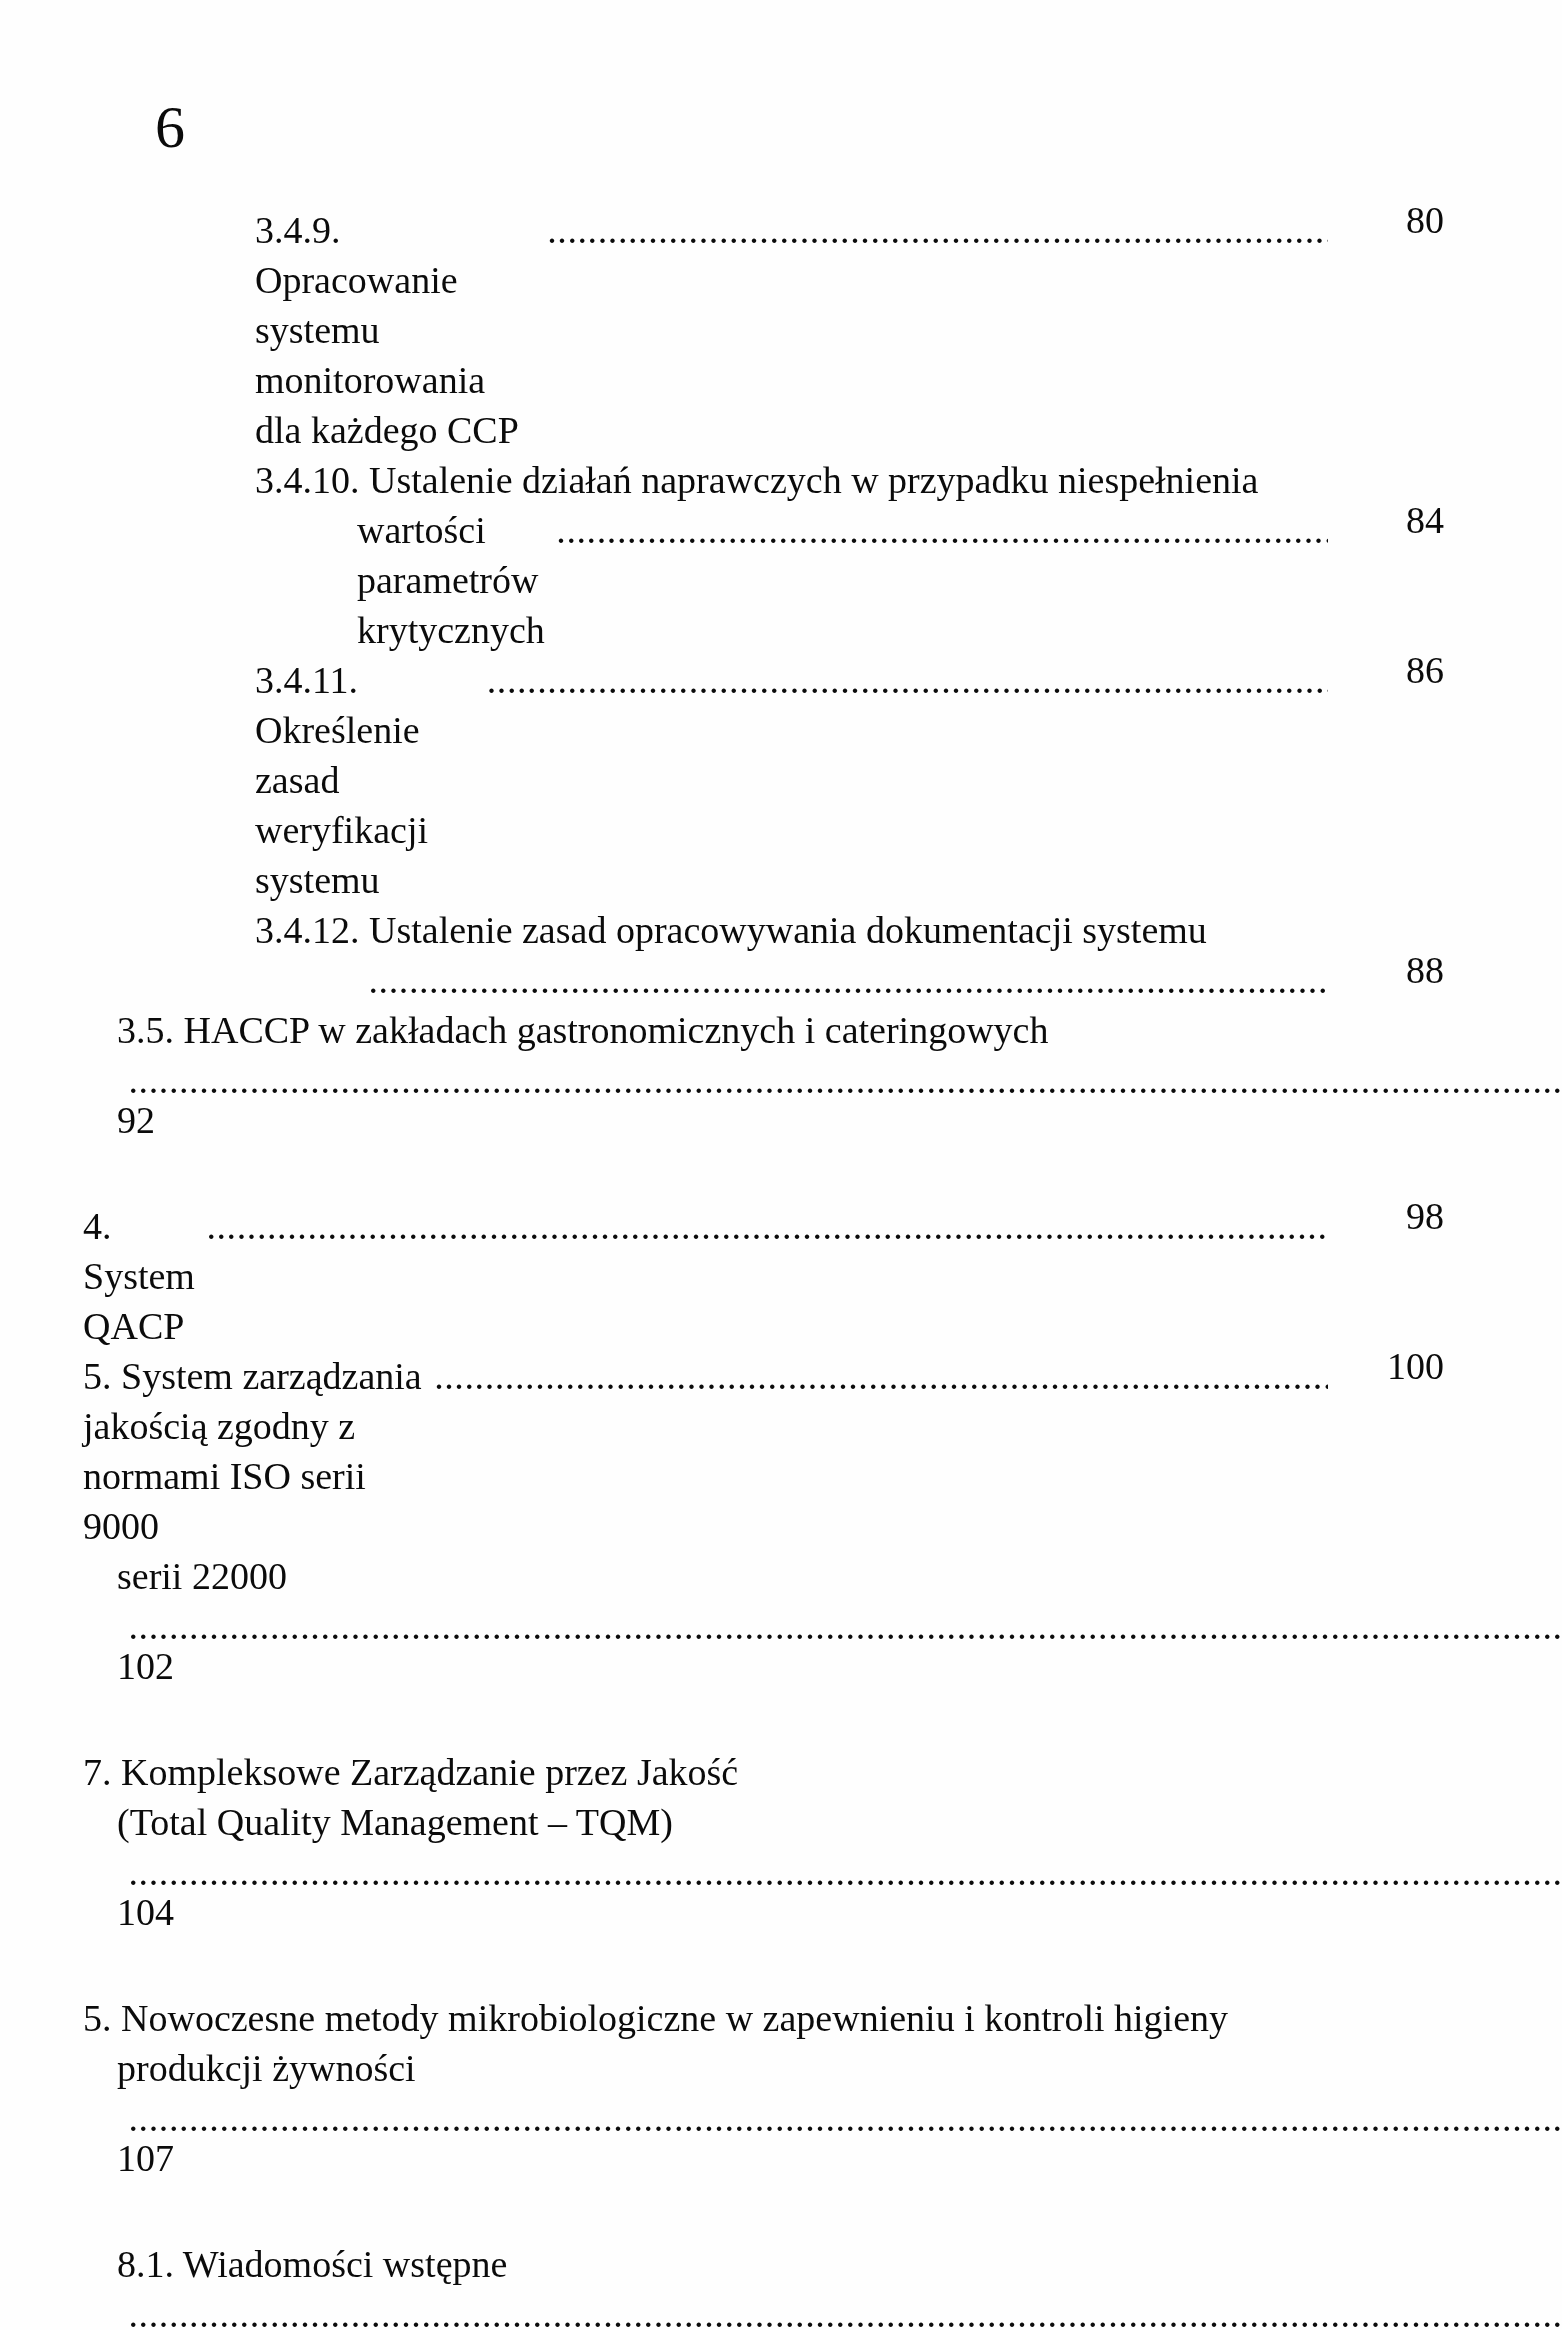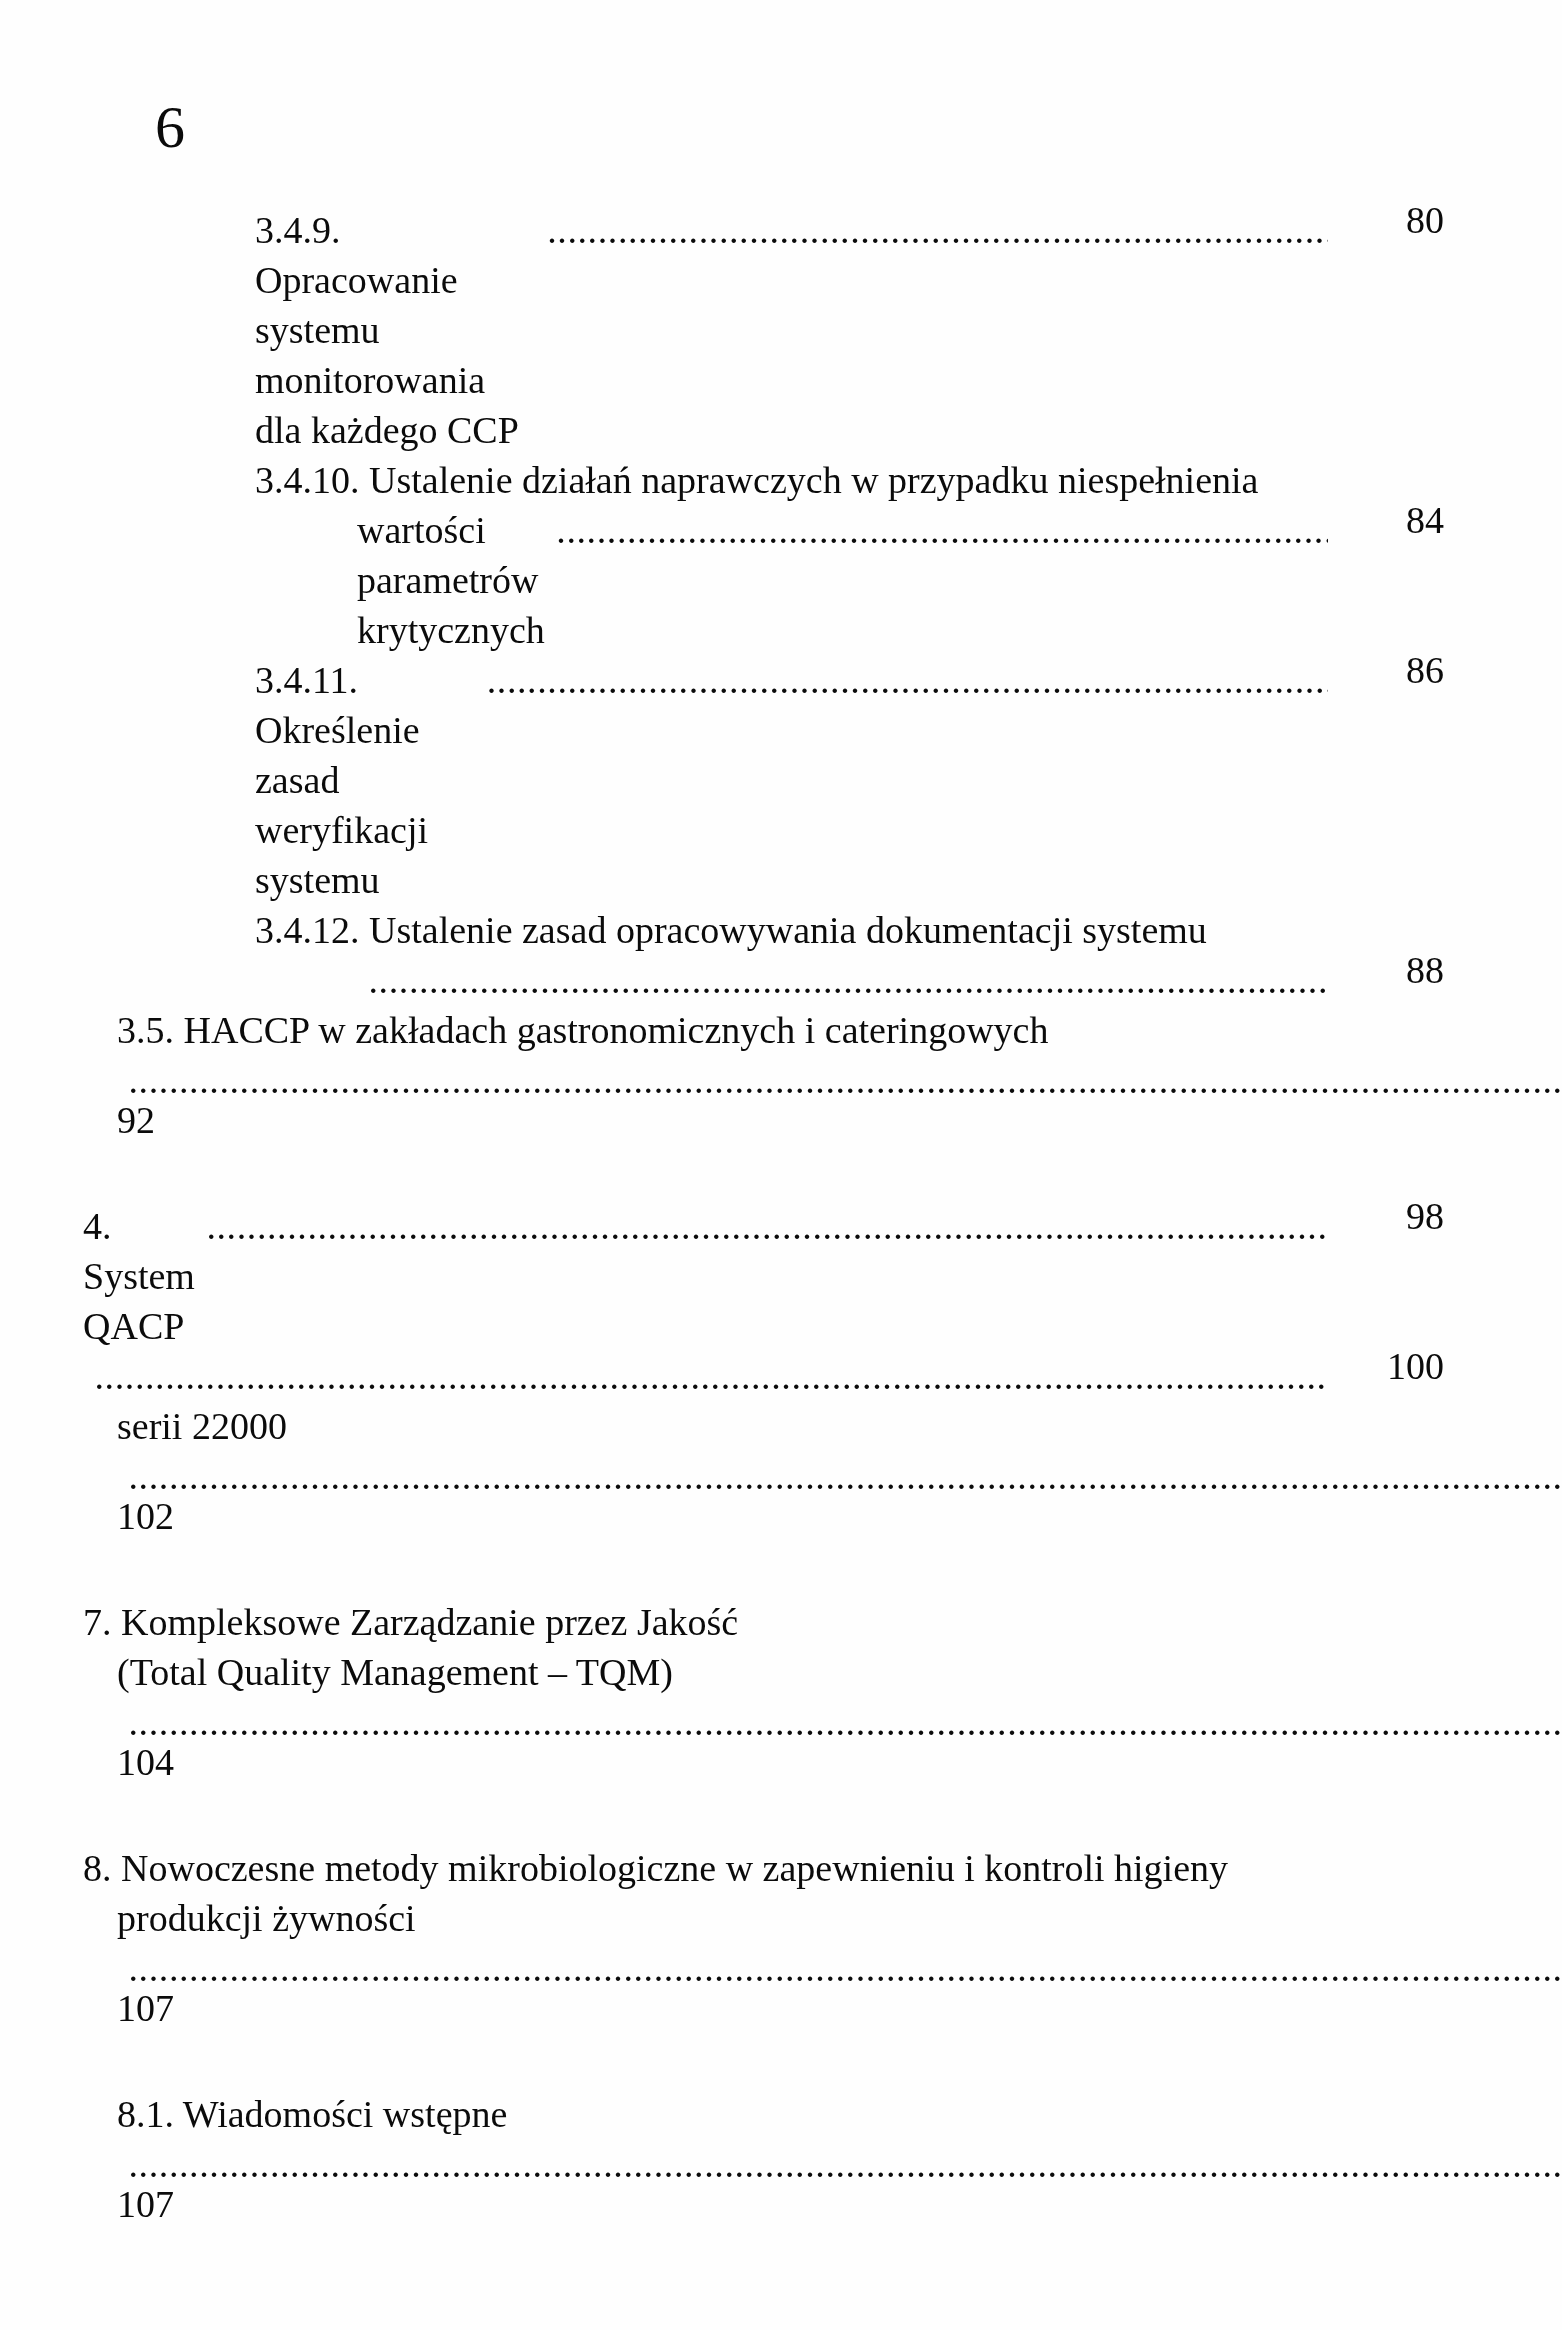--- a/index.html
+++ b/index.html
@@ -97,20 +97,21 @@
       <span class="pnum">92</span>
     </div>
 
     <div class="row i-l1">
       <span class="label">4. System QACP</span>
       <span class="leader">....................................................................................................................................................................................................................................................................</span>
       <span class="pnum">98</span>
     </div>
 
     <div class="row i-l1">
+      <span class="label">5. System zarządzania jakością zgodny z normami ISO serii 9000</span>
       <span class="leader">....................................................................................................................................................................................................................................................................</span>
       <span class="pnum">100</span>
     </div>
 
 
     <div class="row i-l2">
       <span class="label">serii 22000</span>
       <span class="leader">....................................................................................................................................................................................................................................................................</span>
       <span class="pnum">102</span>
     </div>
@@ -119,21 +120,21 @@
       <span class="label">7. Kompleksowe Zarządzanie przez Jakość</span>
     </div>
 
     <div class="row i-l2">
       <span class="label">(Total Quality Management – TQM)</span>
       <span class="leader">....................................................................................................................................................................................................................................................................</span>
       <span class="pnum">104</span>
     </div>
 
     <div class="row i-l1">
-      <span class="label">8. Nowoczesne metody mikrobiologiczne w zapewnieniu i kontroli higieny</span>
+      <span class="label">5. Nowoczesne metody mikrobiologiczne w zapewnieniu i kontroli higieny</span>
     </div>
 
     <div class="row i-l2">
       <span class="label">produkcji żywności</span>
       <span class="leader">....................................................................................................................................................................................................................................................................</span>
       <span class="pnum">107</span>
     </div>
 
     <div class="row i-l2">
       <span class="label">8.1. Wiadomości wstępne</span>

